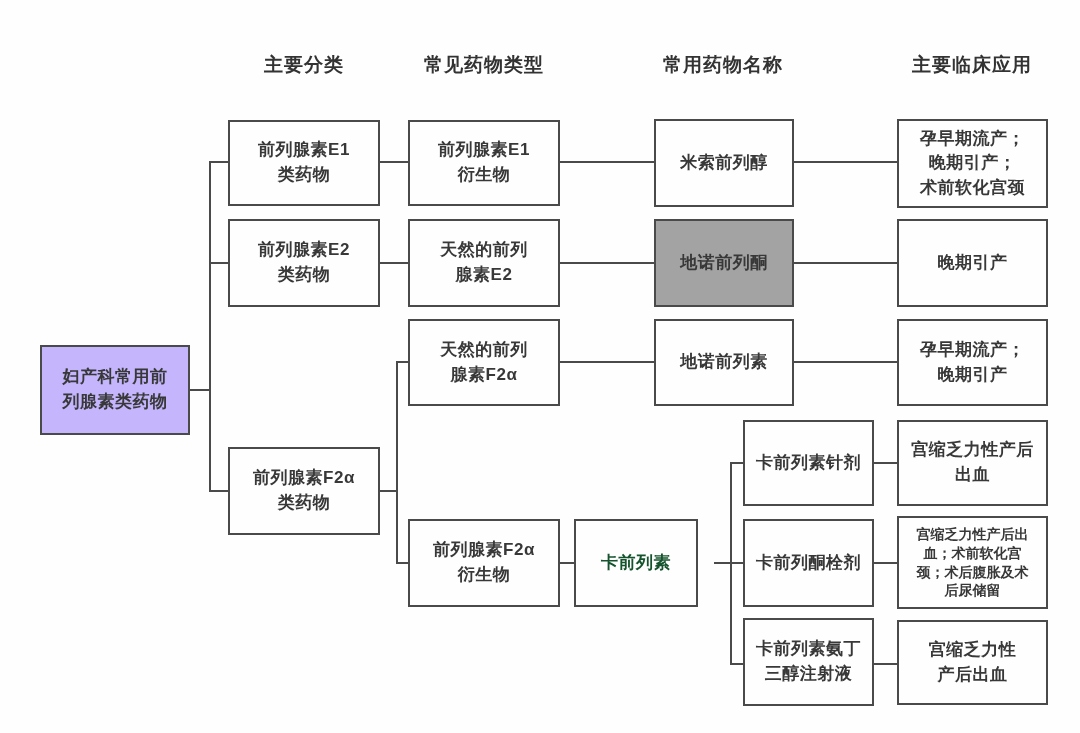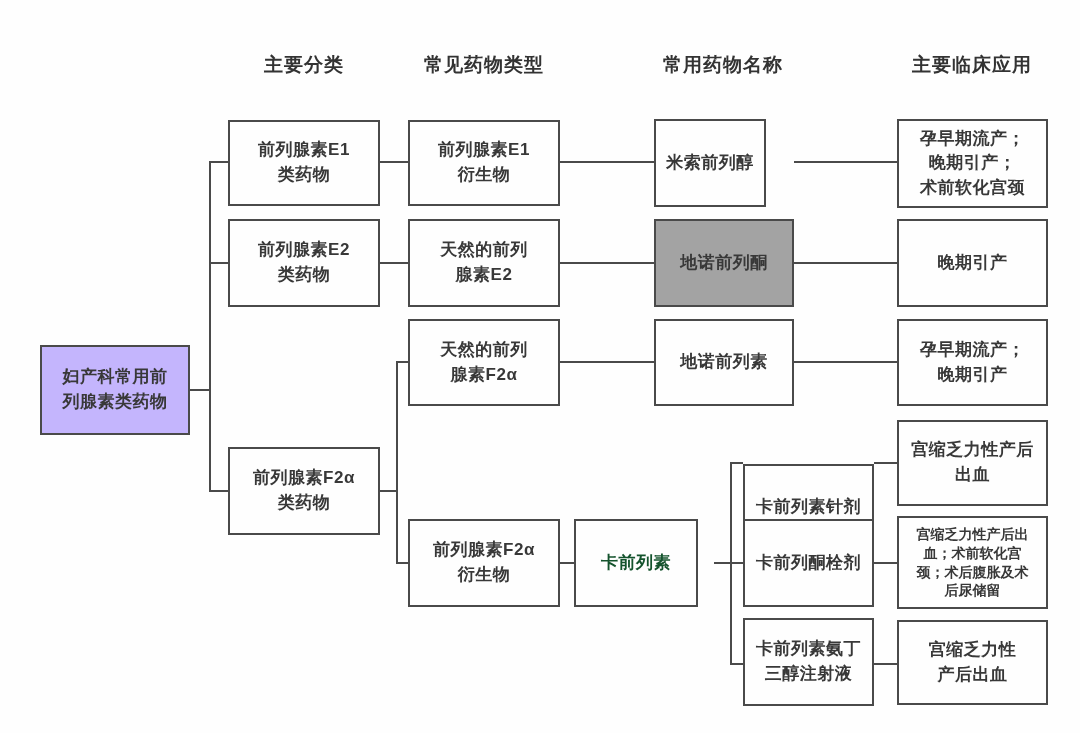--- a/index.html
+++ b/index.html
@@ -93,25 +93,25 @@
     <div class="node" style="border-color: rgb(74, 74, 74); color: rgb(56, 56, 56); background: rgb(254, 254, 254); left: 228px; top: 447px; width: 152px; height: 88px;">前列腺素F2α
 类药物</div>
     <div class="node" style="border-color: rgb(74, 74, 74); color: rgb(56, 56, 56); background: rgb(254, 254, 254); left: 408px; top: 120px; width: 152px; height: 86px;">前列腺素E1
 衍生物</div>
     <div class="node" style="border-color: rgb(74, 74, 74); color: rgb(56, 56, 56); background: rgb(254, 254, 254); left: 408px; top: 219px; width: 152px; height: 88px;">天然的前列
 腺素E2</div>
     <div class="node" style="border-color: rgb(74, 74, 74); color: rgb(56, 56, 56); background: rgb(254, 254, 254); left: 408px; top: 319px; width: 152px; height: 87px;">天然的前列
 腺素F2α</div>
     <div class="node" style="border-color: rgb(74, 74, 74); color: rgb(56, 56, 56); background: rgb(254, 254, 254); left: 408px; top: 519px; width: 152px; height: 88px;">前列腺素F2α
 衍生物</div>
-    <div class="node" style="border-color: rgb(74, 74, 74); color: rgb(56, 56, 56); background: rgb(254, 254, 254); left: 654px; top: 119px; width: 112px; height: 88px;">米索前列醇</div>
+    <div class="node" style="border-color: rgb(74, 74, 74); color: rgb(56, 56, 56); background: rgb(254, 254, 254); left: 654px; top: 119px; width: 140px; height: 88px;">米索前列醇</div>
     <div class="node" style="border-color: rgb(74, 74, 74); color: rgb(56, 56, 56); background: #a3a3a3; left: 654px; top: 219px; width: 140px; height: 88px;">地诺前列酮</div>
     <div class="node" style="border-color: rgb(74, 74, 74); color: rgb(56, 56, 56); background: rgb(254, 254, 254); left: 654px; top: 319px; width: 140px; height: 87px;">地诺前列素</div>
     <div class="node" style="border-color: rgb(74, 74, 74); color: #14532d; background: rgb(254, 254, 254); left: 574px; top: 519px; width: 124px; height: 88px;">卡前列素</div>
-    <div class="node" style="border-color: rgb(74, 74, 74); color: rgb(56, 56, 56); background: rgb(254, 254, 254); left: 743px; top: 420px; width: 131px; height: 86px; margin-top: 44px;">卡前列素针剂</div>
+    <div class="node" style="border-color: rgb(74, 74, 74); color: rgb(56, 56, 56); background: rgb(254, 254, 254); left: 743px; top: 420px; width: 131px; height: 86px;">卡前列素针剂</div>
     <div class="node" style="border-color: rgb(74, 74, 74); color: rgb(56, 56, 56); background: rgb(254, 254, 254); left: 743px; top: 618px; width: 131px; height: 88px;">卡前列素氨丁
 三醇注射液</div>
     <div class="node" style="border-color: rgb(74, 74, 74); color: rgb(56, 56, 56); background: rgb(254, 254, 254); left: 743px; top: 519px; width: 131px; height: 88px;">卡前列酮栓剂</div>
     <div class="node" style="border-color: rgb(74, 74, 74); color: rgb(56, 56, 56); background: rgb(254, 254, 254); left: 897px; top: 119px; width: 151px; height: 89px;">孕早期流产；
 晚期引产；
 术前软化宫颈</div>
     <div class="node" style="border-color: rgb(74, 74, 74); color: rgb(56, 56, 56); background: rgb(254, 254, 254); left: 897px; top: 219px; width: 151px; height: 88px;">晚期引产</div>
     <div class="node" style="border-color: rgb(74, 74, 74); color: rgb(56, 56, 56); background: rgb(254, 254, 254); left: 897px; top: 319px; width: 151px; height: 87px;">孕早期流产；
 晚期引产</div>
     <div class="node" style="border-color: rgb(74, 74, 74); color: rgb(56, 56, 56); background: rgb(254, 254, 254); left: 897px; top: 420px; width: 151px; height: 86px;">宫缩乏力性产后

